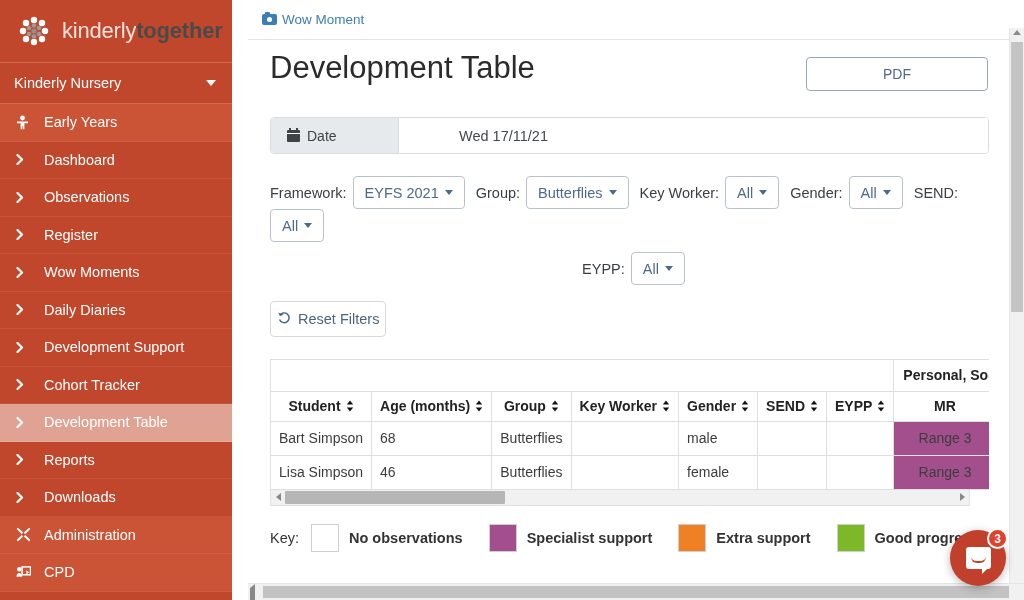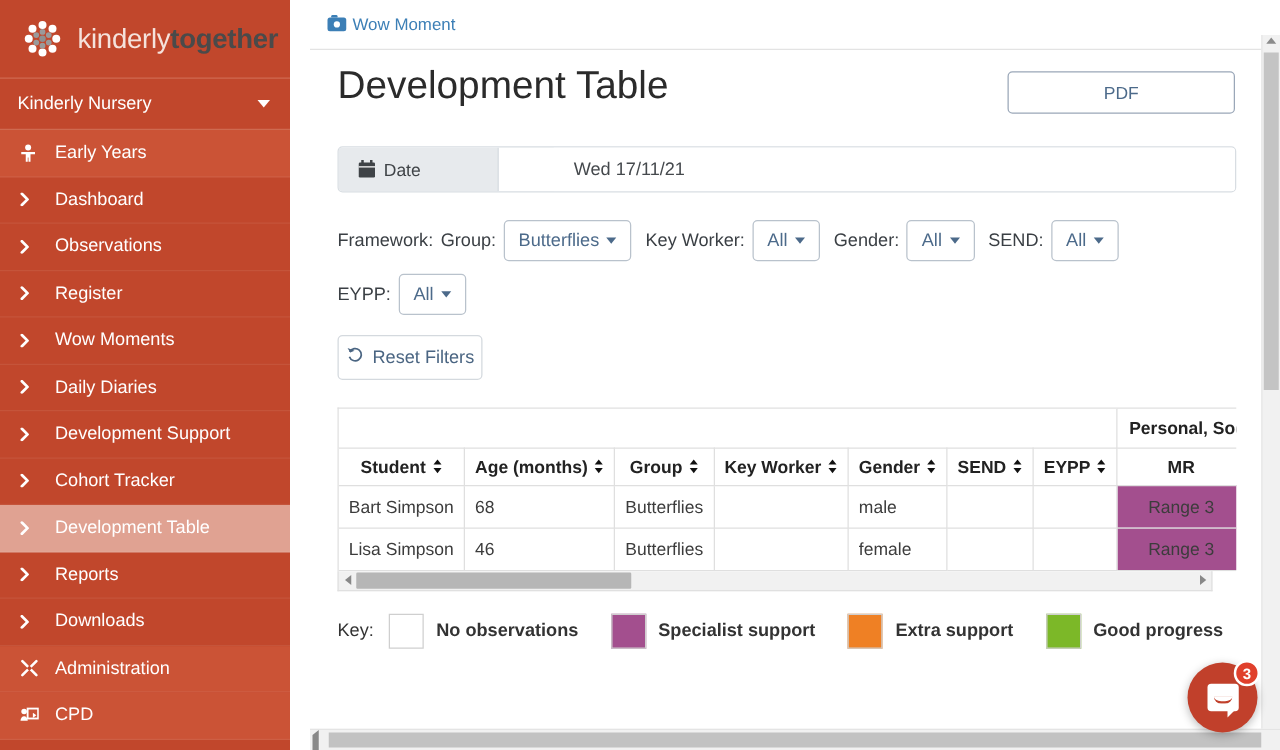--- a/index.html
+++ b/index.html
@@ -139,21 +139,21 @@
   .date-value { flex: 1; display: flex; align-items: center; padding-left: 16px; font-size: 14.5px; color: #45494d; background:#fff; }
 
   .filters { margin-top: 22px; display: flex; align-items: center; flex-wrap: wrap; }
   .flabel { font-size: 14.5px; color: #3a3f44; margin-right: 6px; }
   .dd {
     border: 1px solid #b9c2cc; border-radius: 4px; background: #fff;
     height: 33px; display: inline-flex; align-items: center; gap: 6px;
     padding: 0 11px; font-size: 14.5px; color: #4c6a8a; margin-right: 11px;
   }
   .dd .cd { width:0;height:0;border-left:4.5px solid transparent;border-right:4.5px solid transparent;border-top:5px solid #4c6a8a; }
-  .filters-row2 { margin-top: 10px; display: flex; align-items: center; }
+  .filters-row2 { margin-top: 10px; display: flex; align-items: center; justify-content: center; }
 
   .reset {
     margin-top: 16px; margin-right: 19px;
     height: 36px; border: 1px solid #d4d9de; border-radius: 4px;
     background: #fff; color: #4a6582; font-size: 14.5px;
     display: flex; align-items: center; justify-content: center; gap: 7px;
   }
 
   
   .tablewrap { margin-top: 22px; margin-right: 19px; position: relative; }
@@ -403,20 +403,24 @@
             <span class="cal">
                 <i></i>
               </span>
             <span>Date</span>
           </div>
           <div class="date-value">Wed 17/11/21</div>
         </div>
 
         <div class="filters" id="filters1">
             <span class="flabel">Framework:</span>
+            <button class="dd">
+              <span>EYFS 2021</span>
+              <span class="cd"></span>
+            </button>
             <span class="flabel">Group:</span>
             <button class="dd">
               <span>Butterflies</span>
               <span class="cd"></span>
             </button>
             <span class="flabel">Key Worker:</span>
             <button class="dd">
               <span>All</span>
               <span class="cd"></span>
             </button>

